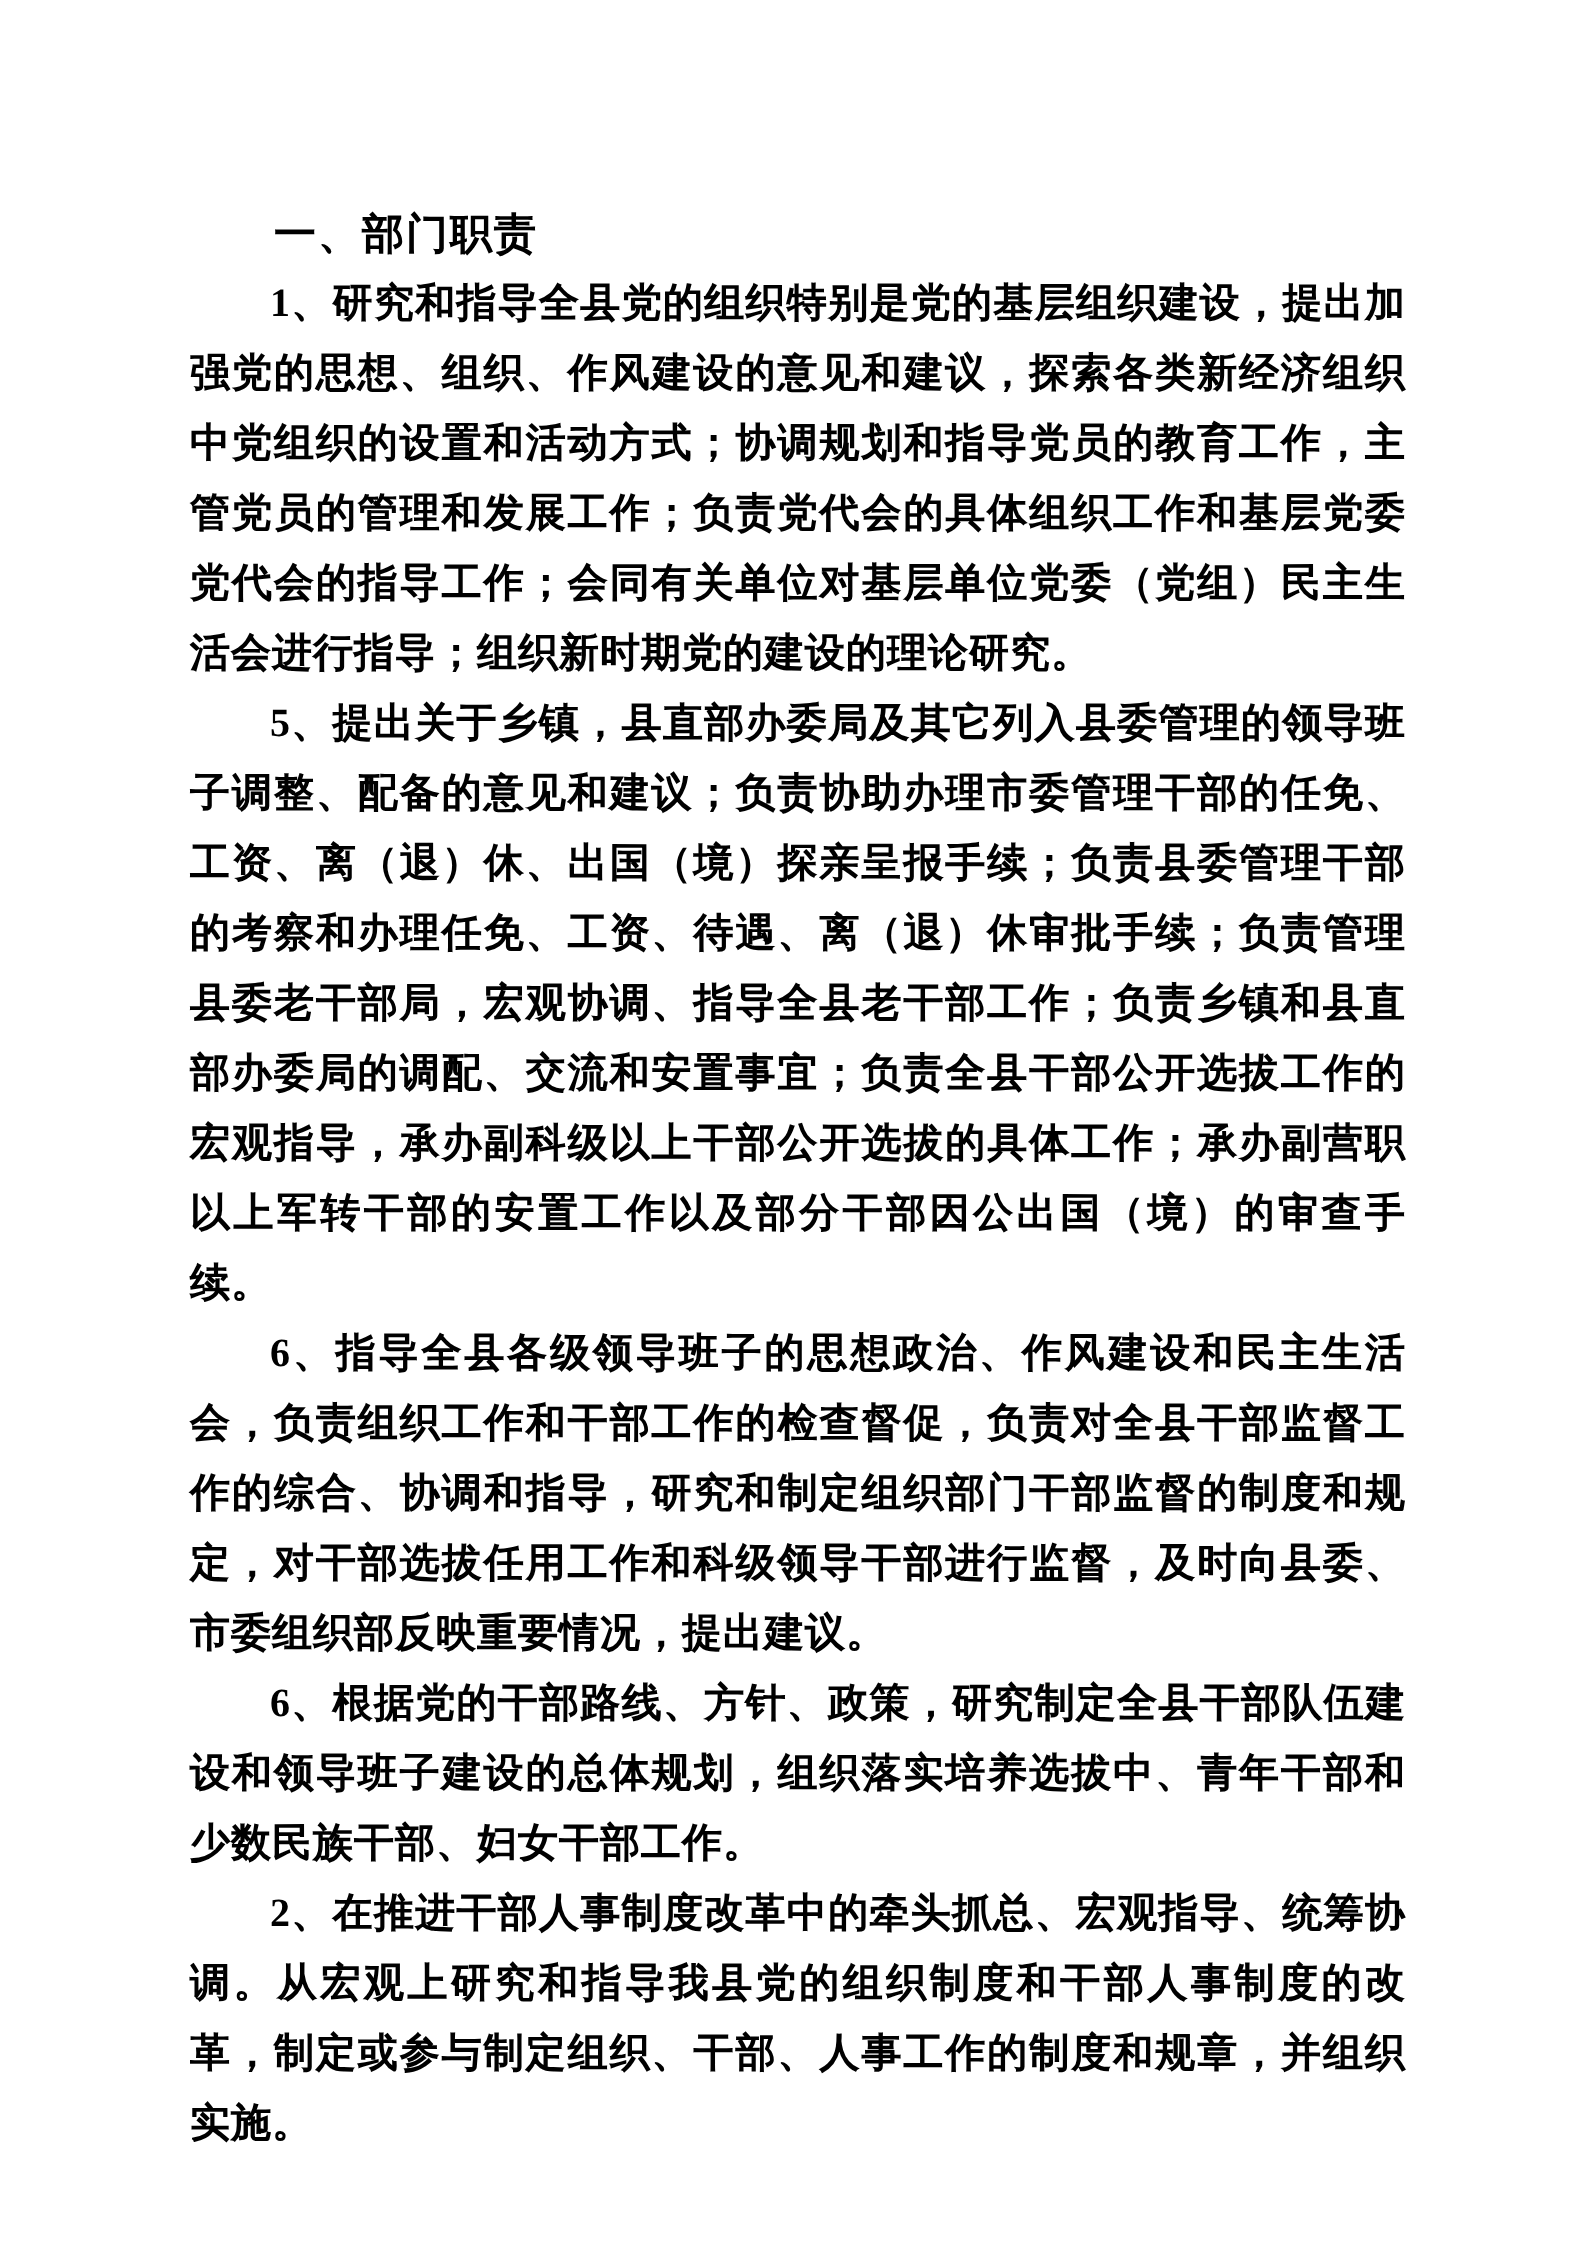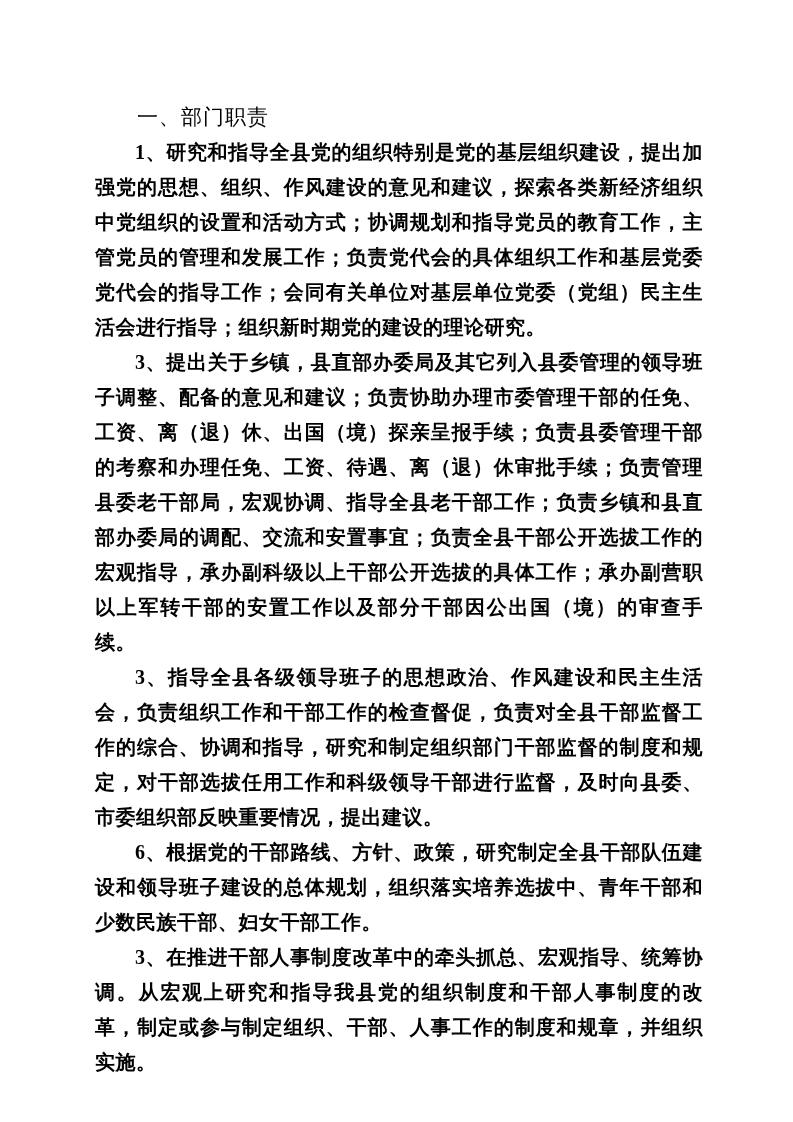--- a/index.html
+++ b/index.html
@@ -16,21 +16,21 @@
     }
     .page {
       box-sizing: border-box;
       width: 793px;
       height: 1122px;
       padding: 100px 90px 0 95px;
       background: #ffffff;
     }
     .doc-title {
       font-size: 21px;
-      font-weight: normal;
+      font-weight: bold;
       margin: 0;
       padding: 0;
       text-indent: 2em;
       line-height: 35px;
       letter-spacing: 1px;
     }
     .doc-para {
       font-size: 20px;
       font-weight: bold;
       margin: 0;
@@ -41,17 +41,17 @@
       letter-spacing: 0.5px;
       word-break: break-all;
     }
   </style>
 </head>
 <body>
 
 <div class="page">
   <h1 class="doc-title">一、部门职责</h1>
   <p class="doc-para">1、研究和指导全县党的组织特别是党的基层组织建设，提出加强党的思想、组织、作风建设的意见和建议，探索各类新经济组织中党组织的设置和活动方式；协调规划和指导党员的教育工作，主管党员的管理和发展工作；负责党代会的具体组织工作和基层党委党代会的指导工作；会同有关单位对基层单位党委（党组）民主生活会进行指导；组织新时期党的建设的理论研究。</p>
-  <p class="doc-para">3、提出关于乡镇，县直部办委局及其它列入县委管理的领导班子调整、配备的意见和建议；负责协助办理市委管理干部的任免、工资、离（退）休、出国（境）探亲呈报手续；负责县委管理干部的考察和办理任免、工资、待遇、离（退）休审批手续；负责管理县委老干部局，宏观协调、指导全县老干部工作；负责乡镇和县直部办委局的调配、交流和安置事宜；负责全县干部公开选拔工作的宏观指导，承办副科级以上干部公开选拔的具体工作；承办副营职以上军转干部的安置工作以及部分干部因公出国（境）的审查手续。</p>
-  <p class="doc-para">3、指导全县各级领导班子的思想政治、作风建设和民主生活会，负责组织工作和干部工作的检查督促，负责对全县干部监督工作的综合、协调和指导，研究和制定组织部门干部监督的制度和规定，对干部选拔任用工作和科级领导干部进行监督，及时向县委、市委组织部反映重要情况，提出建议。</p>
+  <p class="doc-para">5、提出关于乡镇，县直部办委局及其它列入县委管理的领导班子调整、配备的意见和建议；负责协助办理市委管理干部的任免、工资、离（退）休、出国（境）探亲呈报手续；负责县委管理干部的考察和办理任免、工资、待遇、离（退）休审批手续；负责管理县委老干部局，宏观协调、指导全县老干部工作；负责乡镇和县直部办委局的调配、交流和安置事宜；负责全县干部公开选拔工作的宏观指导，承办副科级以上干部公开选拔的具体工作；承办副营职以上军转干部的安置工作以及部分干部因公出国（境）的审查手续。</p>
+  <p class="doc-para">6、指导全县各级领导班子的思想政治、作风建设和民主生活会，负责组织工作和干部工作的检查督促，负责对全县干部监督工作的综合、协调和指导，研究和制定组织部门干部监督的制度和规定，对干部选拔任用工作和科级领导干部进行监督，及时向县委、市委组织部反映重要情况，提出建议。</p>
   <p class="doc-para">6、根据党的干部路线、方针、政策，研究制定全县干部队伍建设和领导班子建设的总体规划，组织落实培养选拔中、青年干部和少数民族干部、妇女干部工作。</p>
-  <p class="doc-para">3、在推进干部人事制度改革中的牵头抓总、宏观指导、统筹协调。从宏观上研究和指导我县党的组织制度和干部人事制度的改革，制定或参与制定组织、干部、人事工作的制度和规章，并组织实施。</p>
+  <p class="doc-para">2、在推进干部人事制度改革中的牵头抓总、宏观指导、统筹协调。从宏观上研究和指导我县党的组织制度和干部人事制度的改革，制定或参与制定组织、干部、人事工作的制度和规章，并组织实施。</p>
 </div>
 
 </body></html>

